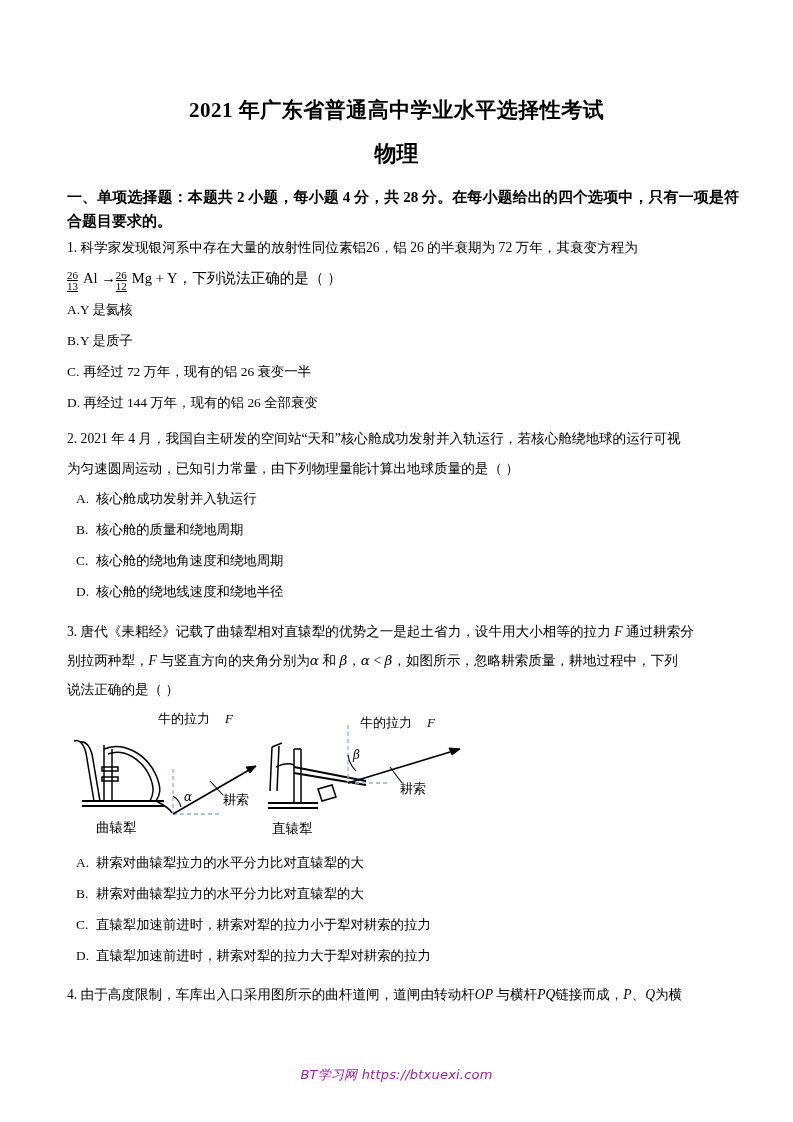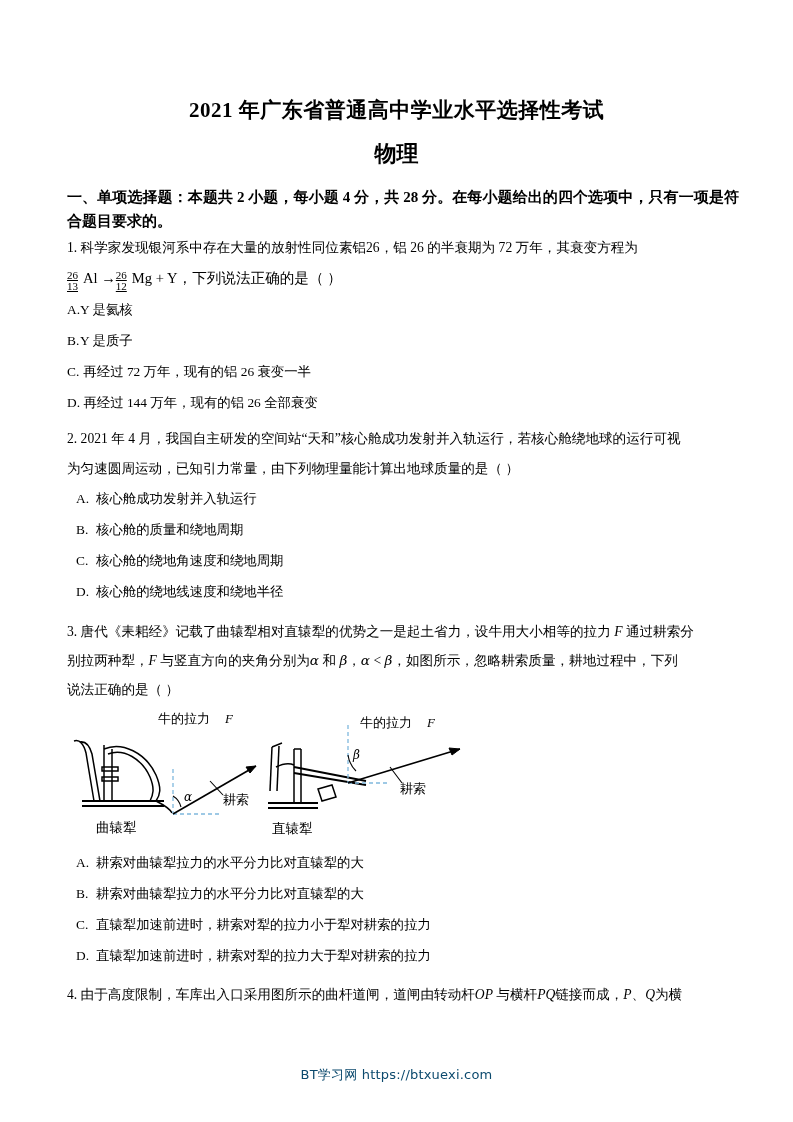--- a/index.html
+++ b/index.html
@@ -116,22 +116,23 @@
 
   
   .footer {
     position: absolute;
     left: 0;
     right: 0;
     top: 1066px;
     text-align: center;
     font-family: "DejaVu Sans", "Liberation Sans", sans-serif;
     font-size: 13px;
-    color: #0c4a6e;
+    color: #a21caf;
     letter-spacing: 0.2px;
+    font-style: italic;
   }
 </style>
 </head>
 <body>
 
 <div class="page">
   <div class="content">
 
     <h1 class="doc-title">2021 年广东省普通高中学业水平选择性考试</h1>
     <h2 class="doc-subtitle">物理</h2>

